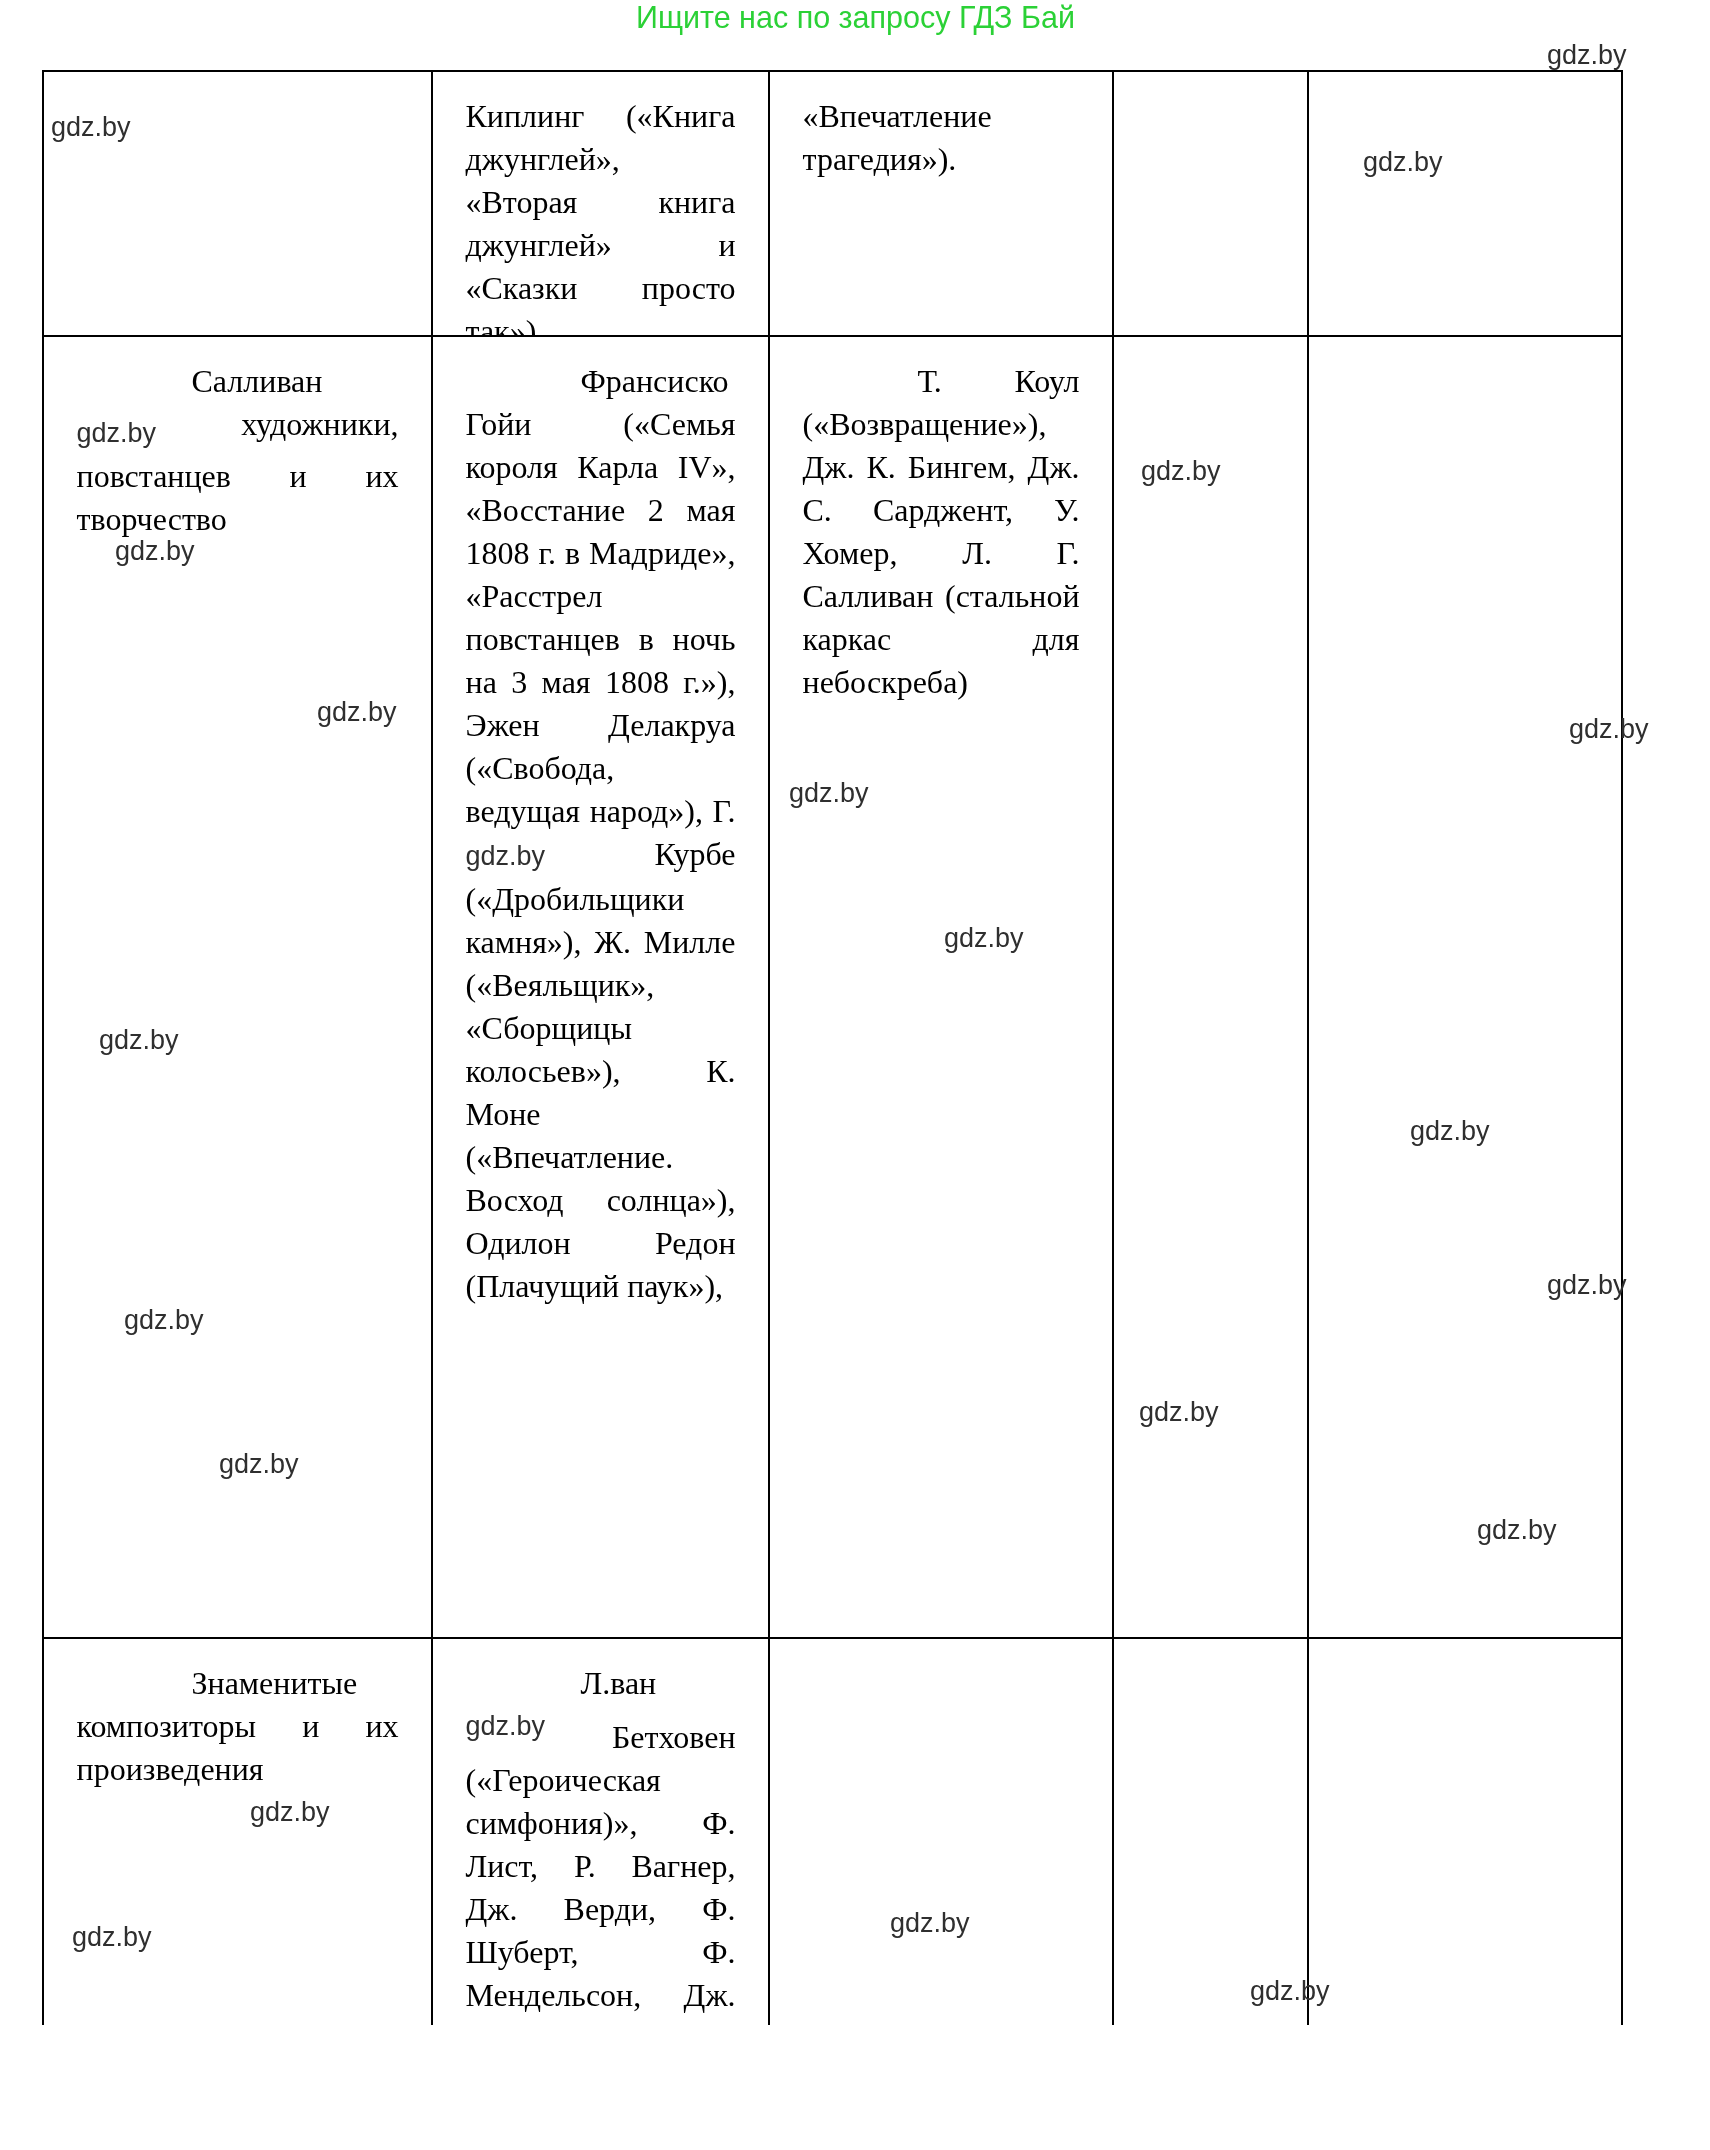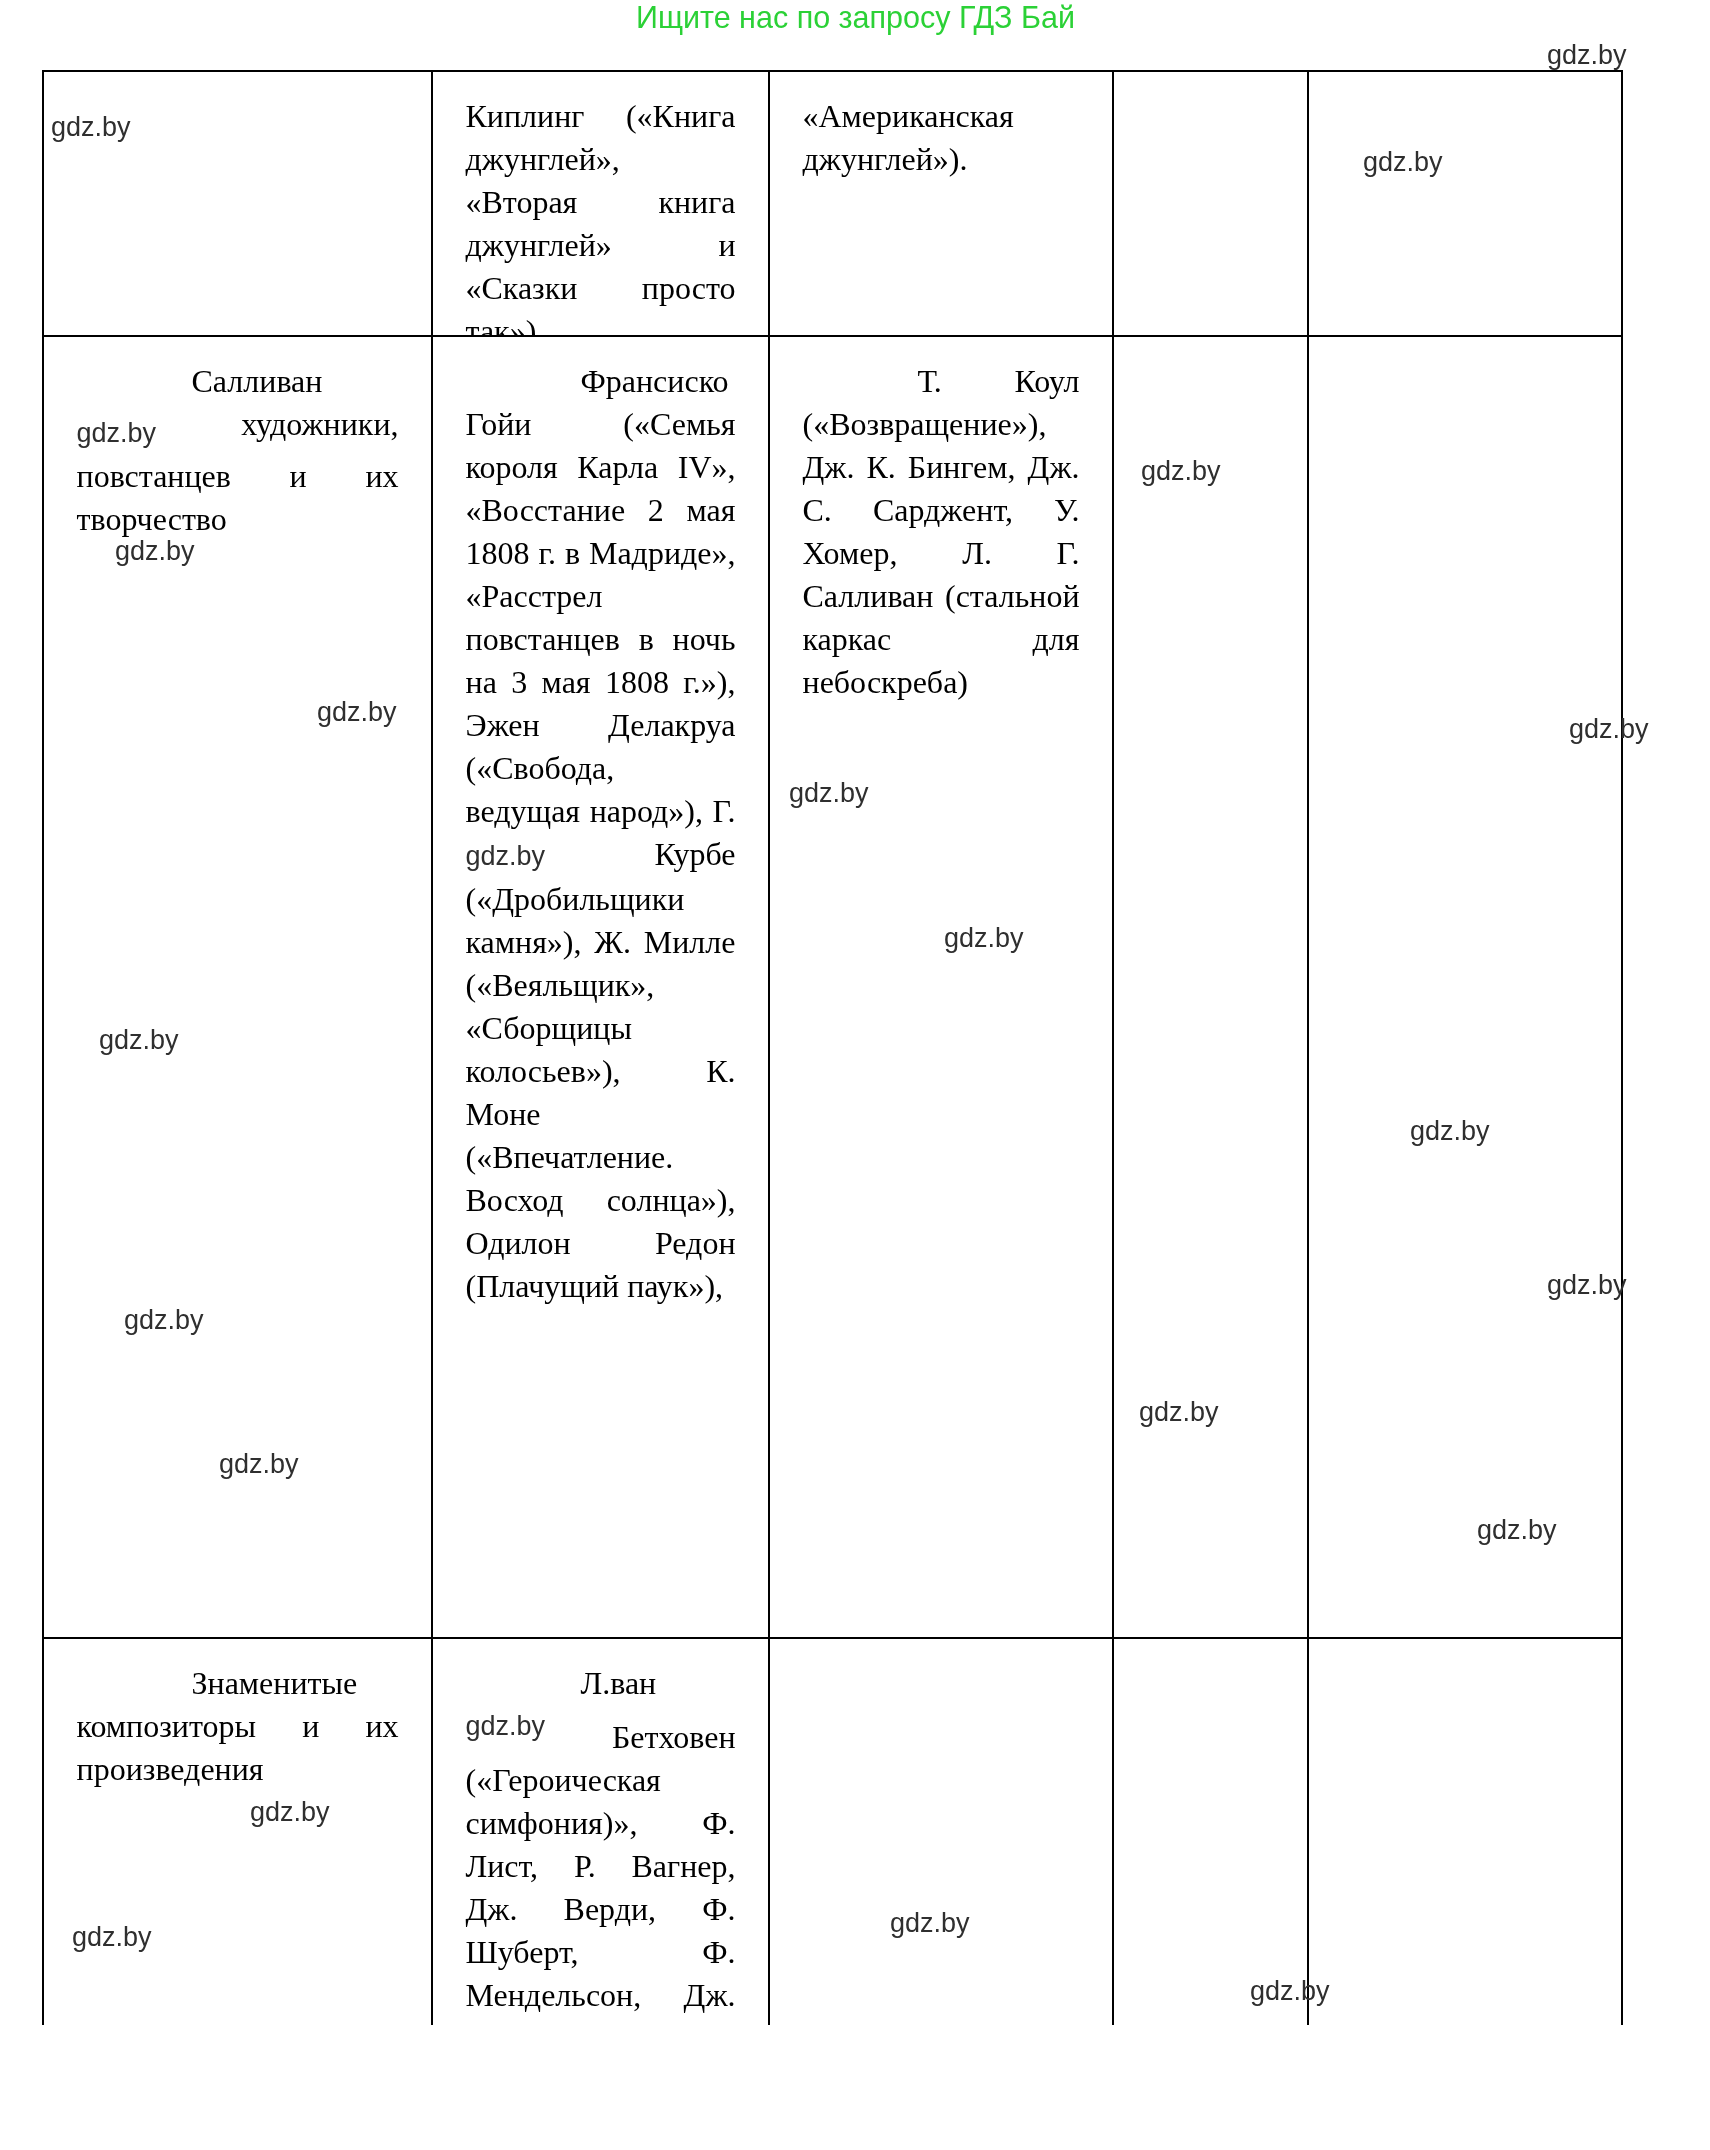--- a/index.html
+++ b/index.html
@@ -77,21 +77,21 @@
 
   <div class="promo-top" style="color: rgb(43, 209, 54);">Ищите нас по запросу ГДЗ Бай</div>
 
   <div class="doc-table">
 
     <div class="cell"></div>
     <div class="cell">
       <p>Киплинг («Книга джунглей», «Вторая книга джунглей» и «Сказки просто так»)</p>
     </div>
     <div class="cell">
-      <p>«Американская джунглей»).</p>
+      <p>«Впечатление трагедия»).</p>
     </div>
     <div class="cell"></div>
     <div class="cell last-col"></div>
 
     <div class="cell">
       <p class="indent"><span>Салливан</span> <span class="wm wm-inline wm-sub" style="color: rgb(47, 47, 47);">gdz.by</span> <span>художники, повстанцев и их творчество</span></p>
     </div>
     <div class="cell">
       <p class="indent"><span>Франсиско Гойи («Семья короля Карла IV», «Восстание 2 мая 1808 г. в Мадриде», «Расстрел повстанцев в ночь на 3 мая 1808 г.»), Эжен Делакруа («Свобода, ведущая народ»), Г.</span> <span class="wm wm-inline" style="color: rgb(47, 47, 47);">gdz.by</span> <span>Курбе («Дробильщики камня»), Ж. Милле («Веяльщик», «Сборщицы колосьев»), К. Моне («Впечатление. Восход солнца»), Одилон Редон (Плачущий паук»),</span></p>
     </div>

